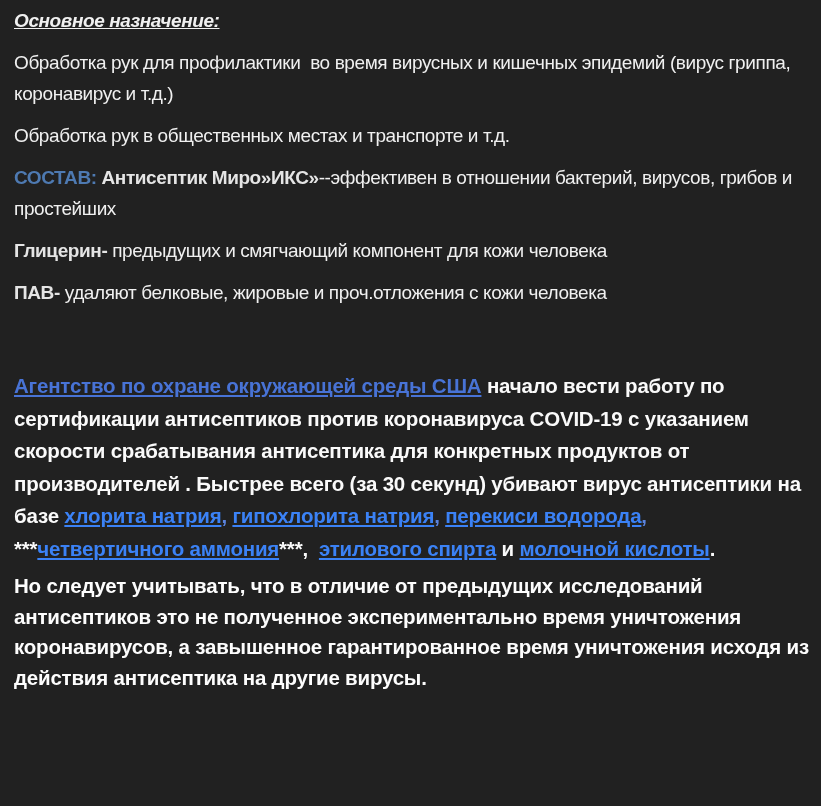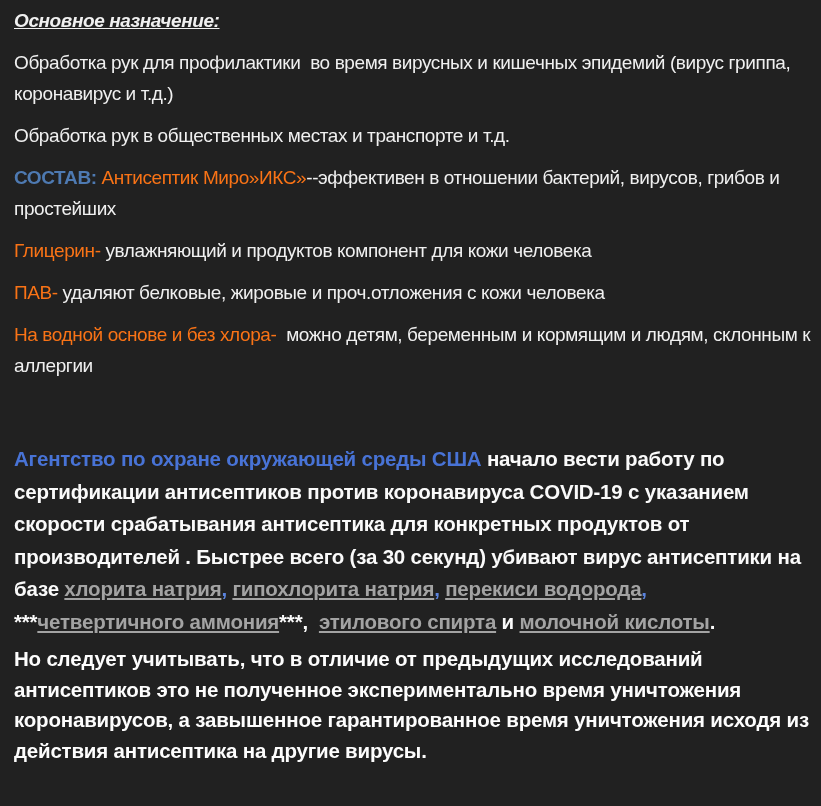--- a/index.html
+++ b/index.html
@@ -28,44 +28,45 @@
   }
   .s1 p {
     color: #f0f0f0;
     font-size: 19px;
     line-height: 31px;
     letter-spacing: -0.4px;
     margin: 0 0 11px 0;
     white-space: pre-wrap;
   }
   .b {
-    font-weight: normal;
-    color: #f97316;
+    font-weight: bold;
+    color: #e5e5e5;
   }
   .sostav-label {
     font-weight: bold;
     color: #4e7ab2;
     text-decoration-color: #b9c2cf;
   }
   
   .s2 {
     margin-top: 62px;
     color: #fafafa;
     font-weight: bold;
     font-size: 20.5px;
     line-height: 32.5px;
     letter-spacing: -0.2px;
     white-space: pre-wrap;
   }
   .link-main {
     color: #4873d6;
+    text-decoration: underline;
     cursor: pointer;
   }
   .link {
-    color: #a3a3a3;
+    color: #3b82f6;
     text-decoration: underline;
     cursor: pointer;
   }
   .sep {
     color: #5b84de;
   }
   
   .s3 {
     margin-top: 6px;
     color: #fdfdfd;
@@ -84,24 +85,23 @@
   <div class="s1">
     <p class="heading">Основное назначение:</p>
 
 
     <p><span>Обработка рук для профилактики  во время вирусных и кишечных эпидемий (вирус гриппа, коронавирус и т.д.)</span></p>
 
     <p><span>Обработка рук в общественных местах и транспорте и т.д.</span></p>
 
     <p><span class="sostav-label">СОСТАВ:</span><span class="b"> Антисептик Миро»ИКС»</span><span>--эффективен в отношении бактерий, вирусов, грибов и простейших</span></p>
 
-    <p><span class="b">Глицерин-</span><span> увлажняющий и продуктов компонент для кожи человека</span></p>
+    <p><span class="b">Глицерин-</span><span> предыдущих и смягчающий компонент для кожи человека</span></p>
 
     <p><span class="b">ПАВ-</span><span> удаляют белковые, жировые и проч.отложения с кожи человека</span></p>
 
-    <p><span class="b">На водной основе и без хлора-</span><span>  можно детям, беременным и кормящим и людям, склонным к аллергии</span></p>
   </div>
 
   <div class="s2"><span class="link-main">Агентство по охране окружающей среды США</span><span> начало вести работу по сертификации антисептиков против коронавируса COVID-19 с указанием скорости срабатывания антисептика для конкретных продуктов от производителей . Быстрее всего (за 30 секунд) убивают вирус антисептики на базе </span><span class="link">хлорита натрия</span><span class="sep">, </span><span class="link">гипохлорита натрия</span><span class="sep">, </span><span class="link">перекиси водорода</span><span class="sep">, </span><span>***</span><span class="link">четвертичного аммония</span><span>***,  </span><span class="link">этилового спирта</span><span> и </span><span class="link">молочной кислоты</span><span>.</span></div>
 
   <div class="s3"><span>Но следует учитывать, что в отличие от предыдущих исследований антисептиков это не полученное экспериментально время уничтожения коронавирусов, а завышенное гарантированное время уничтожения исходя из действия антисептика на другие вирусы.</span></div>
 
 </div>
 
 </body></html>

